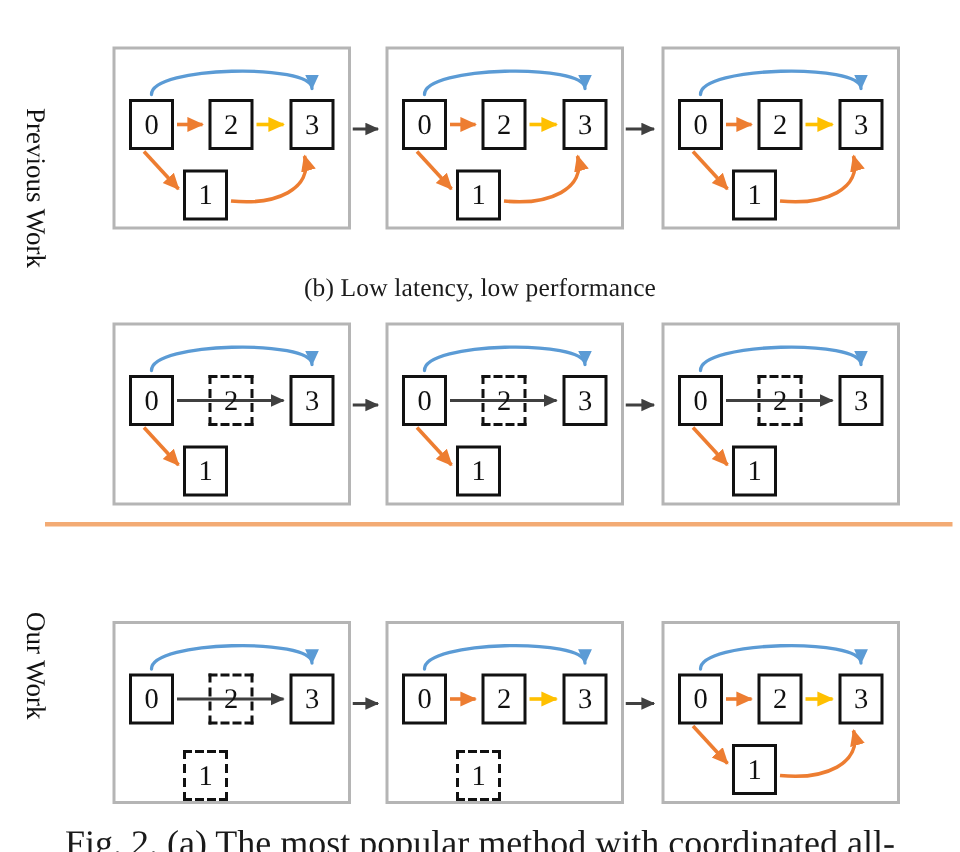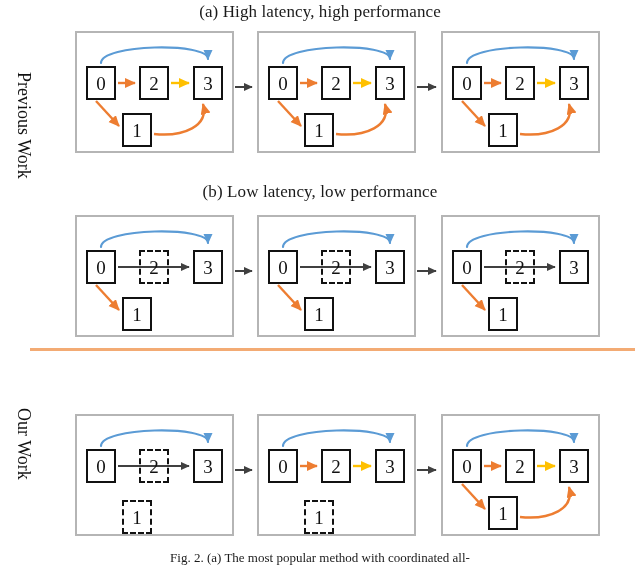--- a/index.html
+++ b/index.html
@@ -41,29 +41,28 @@
   
   .connector{position:absolute;z-index:3;}
 
   
   #divider{position:absolute;left:30px;top:348px;width:605px;height:3px;
            background:#f3ab74;}
 
   
   #caption{position:absolute;left:0;top:550px;width:640px;
            text-align:center;font-family:"Liberation Serif",serif;
-           font-size:13px;color:#1a1a1a;white-space:nowrap;overflow:hidden;
+           font-size:24px;color:#1a1a1a;white-space:nowrap;overflow:hidden;
            height:18px;}
 </style>
 </head>
 <body>
 
 <div class="fig">
 
-  <div class="row-title" id="title-a">(a) High latency, high performance</div>
 
   <div class="row-title" id="title-b">(b) Low latency, low performance</div>
 
 
   <div class="side-label" id="side-previous">Previous Work</div>
   <div class="side-label" id="side-our">Our Work</div>
 
   <div id="divider"></div>
 
   <div id="caption">Fig. 2. (a) The most popular method with coordinated all-</div>

